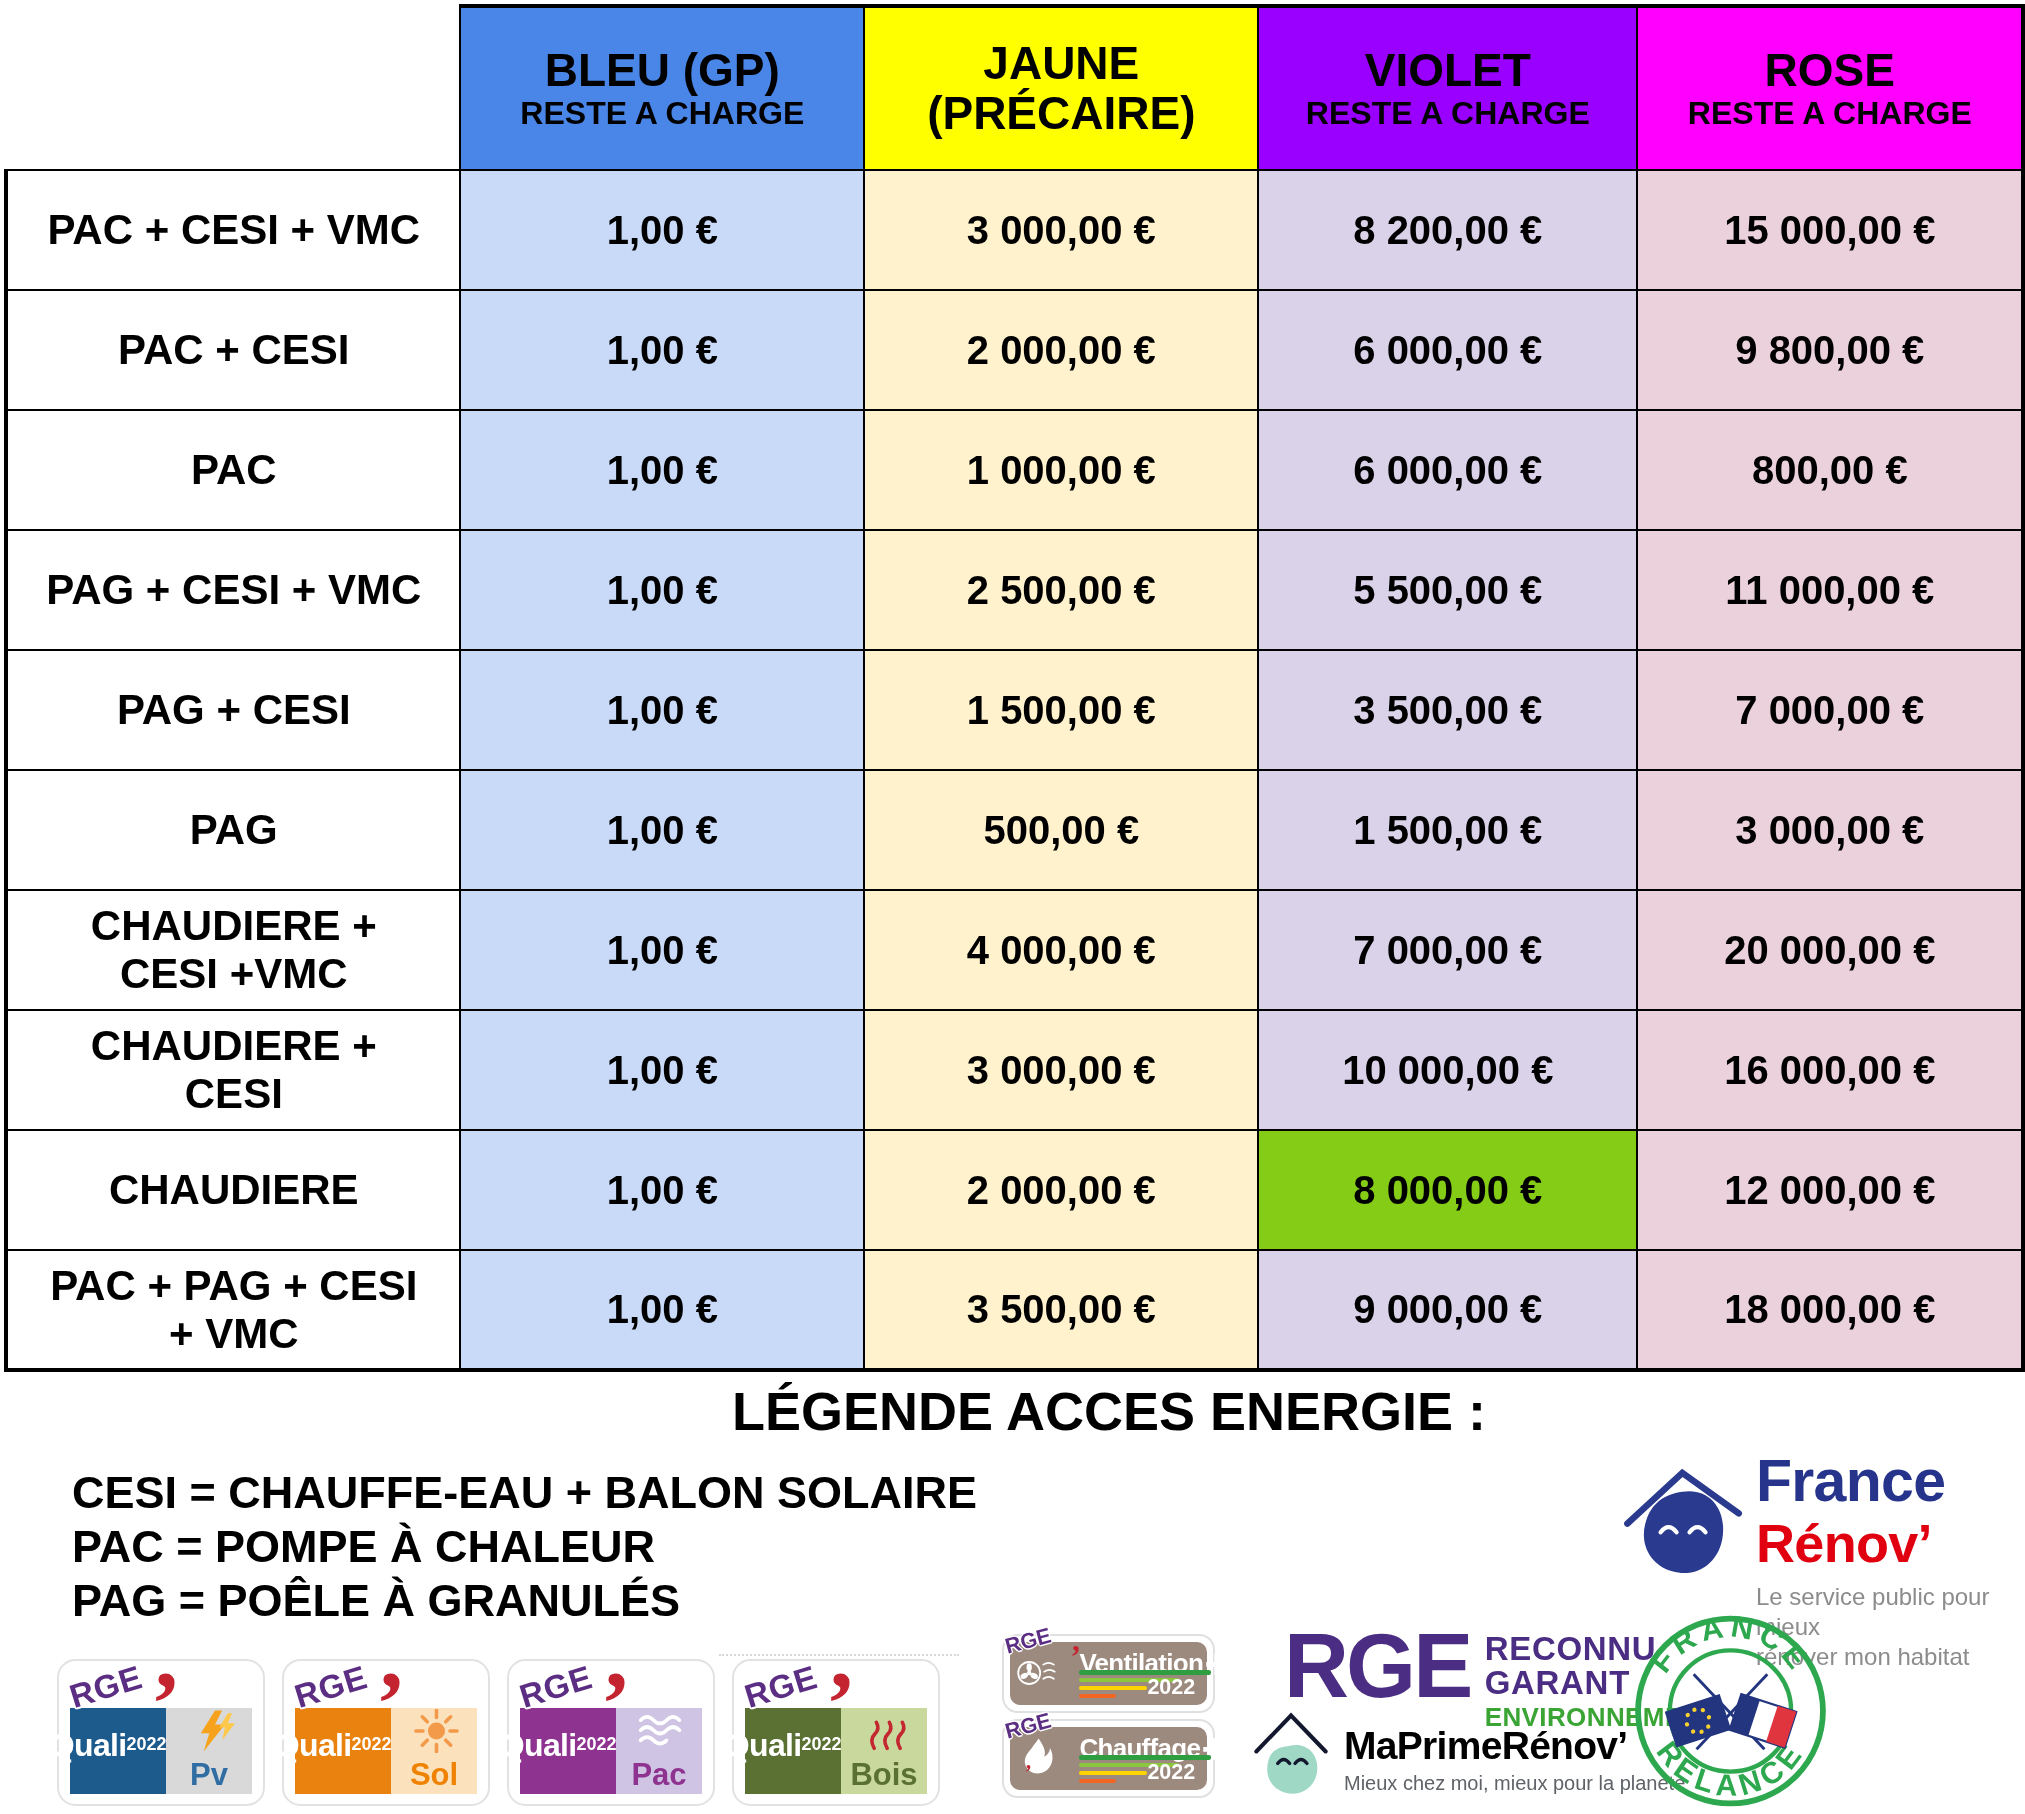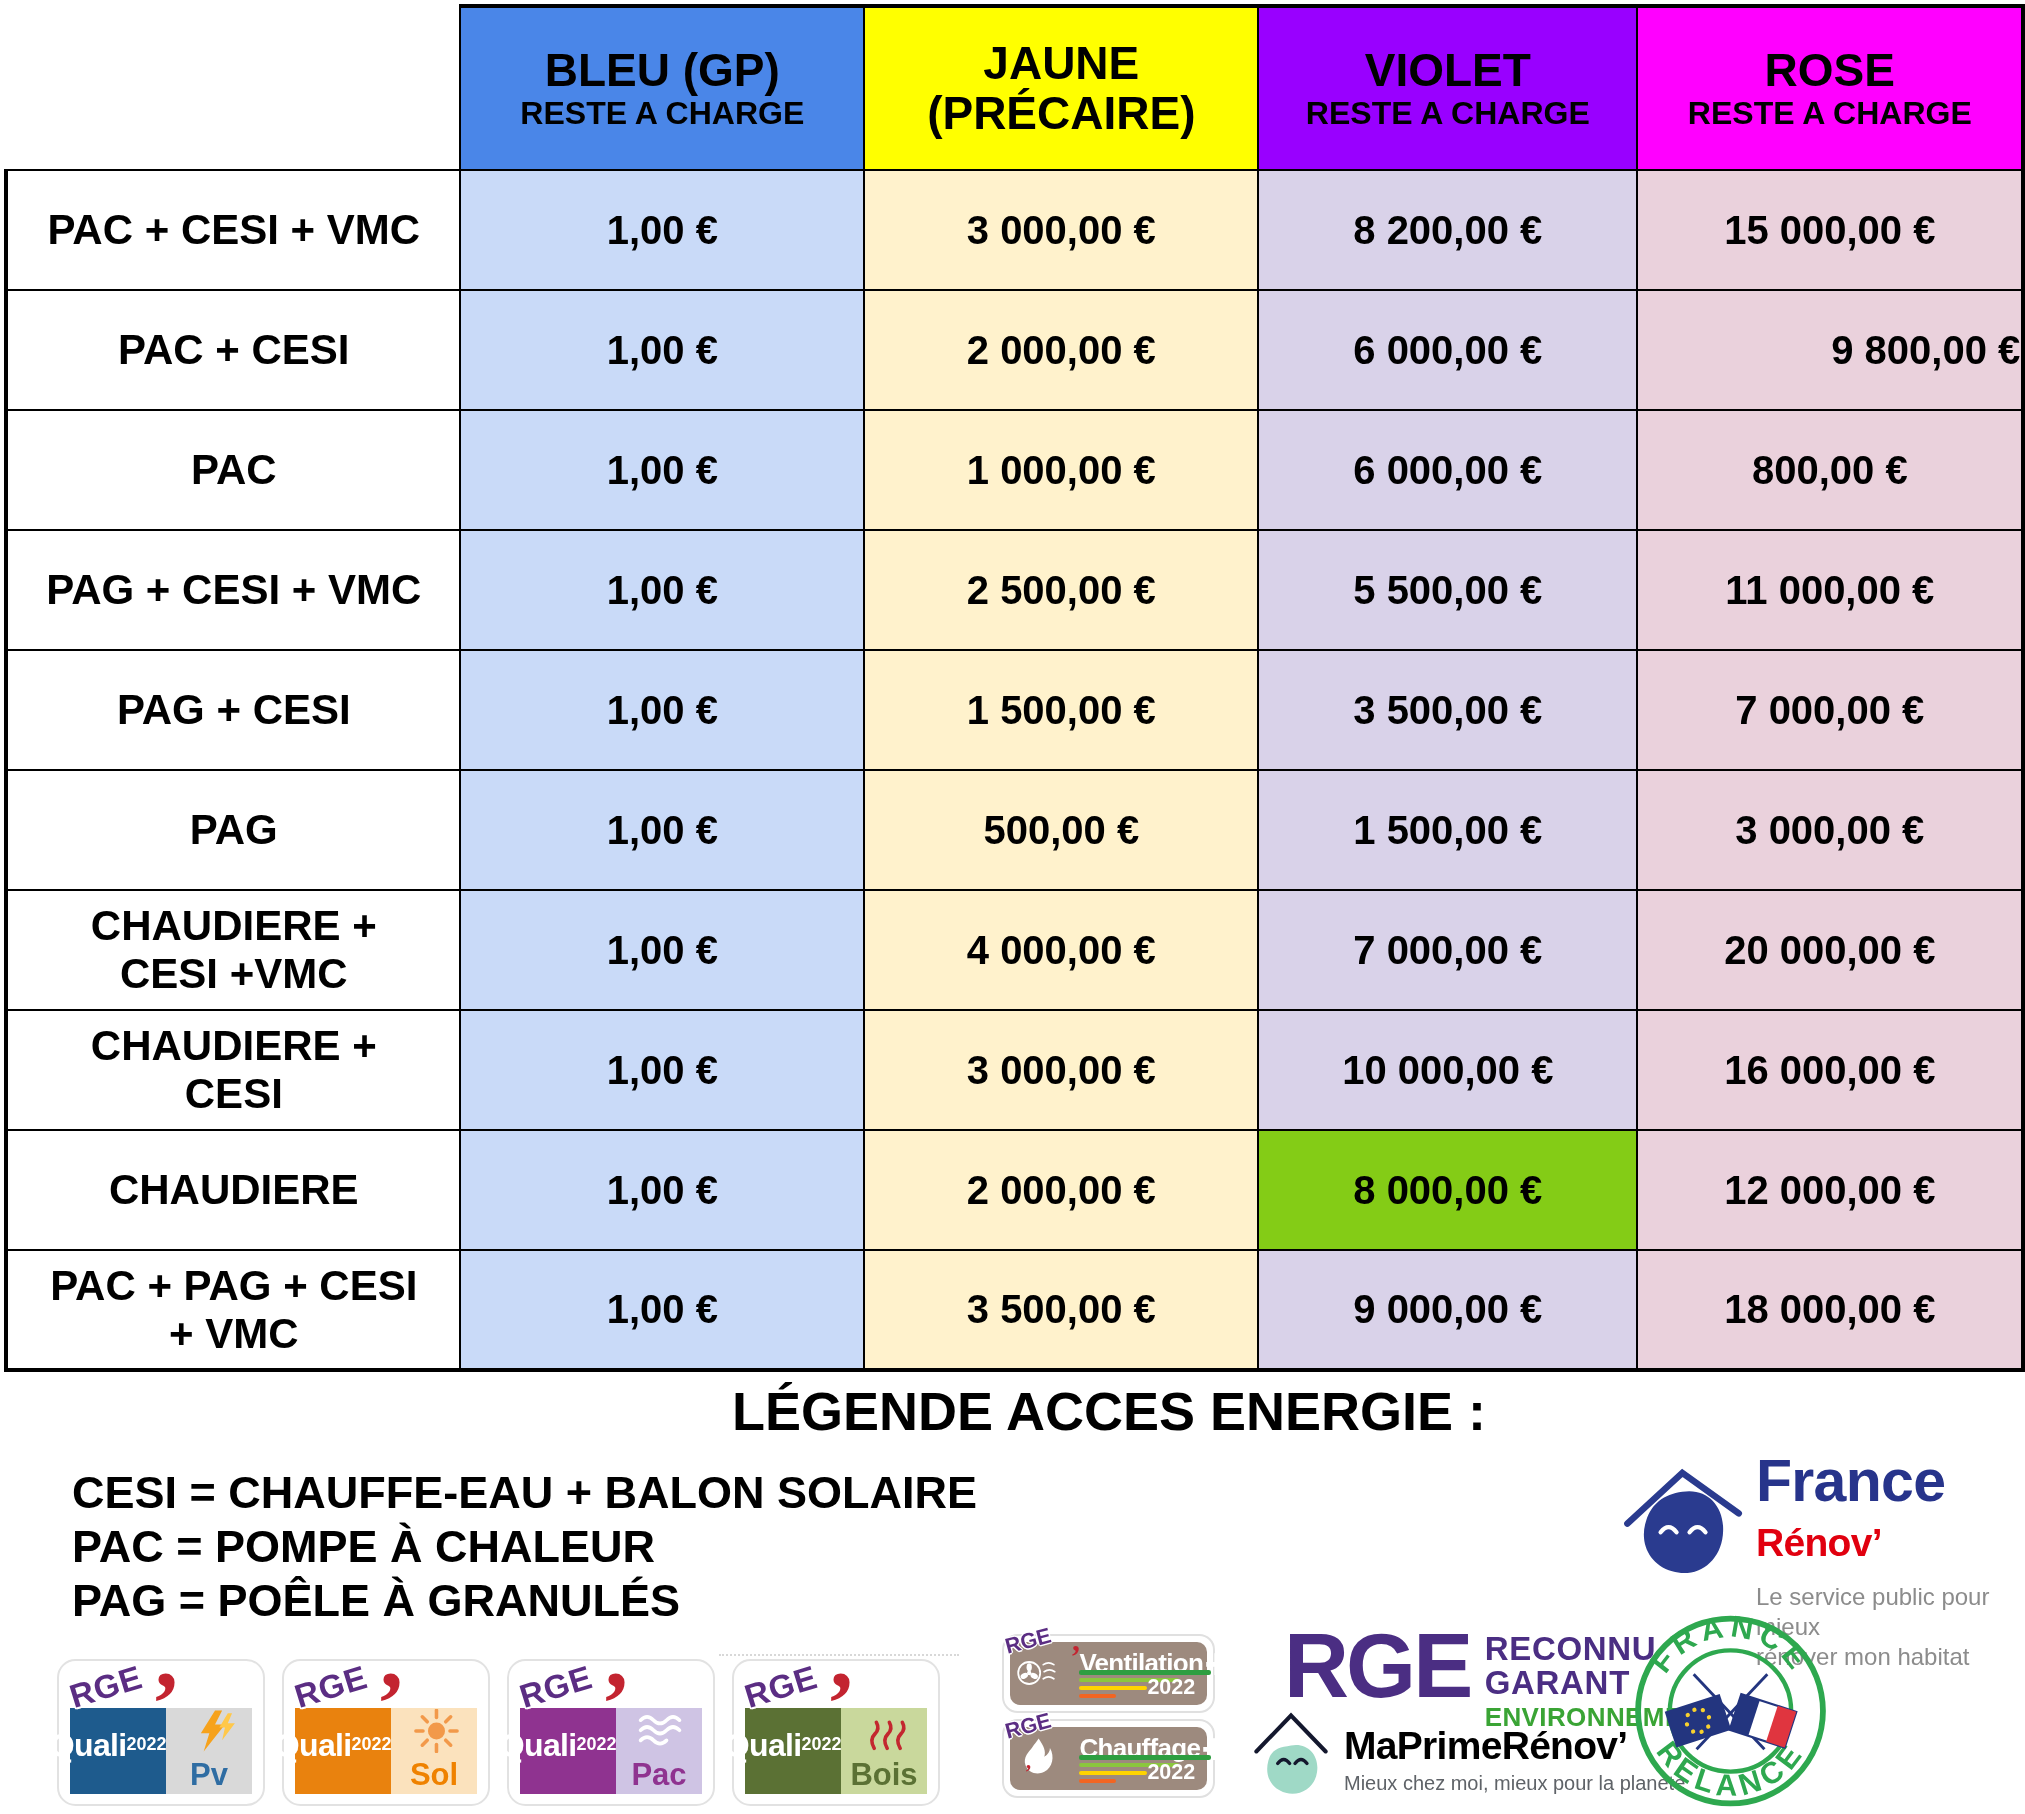--- a/index.html
+++ b/index.html
@@ -28,21 +28,21 @@
   
   .legend-title{position:absolute;top:1380px;left:1109px;transform:translateX(-50%);
     font-size:54px;font-weight:700;white-space:nowrap;}
   .legend-items{position:absolute;left:72px;top:1466px;}
   .legend-item{font-size:45px;font-weight:700;line-height:54px;white-space:nowrap;}
   
   .france-renov{position:absolute;left:1623px;top:1447px;width:401px;height:200px;}
   .fr-icon{position:absolute;left:0;top:10px;width:123px;height:152px;}
   .fr-text{position:absolute;left:133px;top:2.9px;}
   .fr-line1{font-size:59px;font-weight:700;color:#27348b;line-height:62px;letter-spacing:-0.7px;}
-  .fr-line2{font-size:39px;font-weight:700;color:#e1000f;line-height:62px;letter-spacing:-0.7px;}
+  .fr-line2{font-size:54px;font-weight:700;color:#e1000f;line-height:62px;letter-spacing:-0.7px;}
   .fr-tagline{margin-top:8.6px;font-size:24px;color:#8c8c8c;line-height:30px;}
   
   .quali-row{position:absolute;left:57px;top:1659px;display:flex;gap:17px;}
   .quali-card{width:208px;height:147px;background:#fff;border:2.1px solid #e2e2e2;border-radius:18.6px;position:relative;box-sizing:border-box;}
   .rge-sticker{position:absolute;top:8.6px;left:10px;transform:rotate(-17deg);
     font-size:33px;font-weight:800;color:#5b2d83;letter-spacing:0.7px;line-height:1;
     text-shadow:2.1px 0 0 #fff,-2.1px 0 0 #fff,0 2.1px 0 #fff,0 -2.1px 0 #fff,1.4px 1.4px 0 #fff,-1.4px -1.4px 0 #fff,1.4px -1.4px 0 #fff,-1.4px 1.4px 0 #fff;z-index:3;}
   .q-comma{position:absolute;top:-4.3px;left:50%;transform:translateX(-34%);font-family:"Liberation Serif","DejaVu Serif",serif;
     font-size:92px;font-weight:700;color:#c32430;line-height:1;z-index:2;}
   .q-panels{position:absolute;left:11.4px;right:11.4px;bottom:10px;height:86px;display:flex;}
@@ -128,21 +128,21 @@
         <td style="background: rgb(201, 218, 248);">1,00 €</td>
         <td style="background: rgb(255, 242, 204);">3 000,00 €</td>
         <td style="background: rgb(217, 210, 233);">8 200,00 €</td>
         <td style="background: rgb(234, 209, 220);">15 000,00 €</td>
       </tr>
       <tr>
         <th class="row-label">PAC + CESI</th>
         <td style="background: rgb(201, 218, 248);">1,00 €</td>
         <td style="background: rgb(255, 242, 204);">2 000,00 €</td>
         <td style="background: rgb(217, 210, 233);">6 000,00 €</td>
-        <td style="background: rgb(234, 209, 220); text-align: right;">9 800,00 €</td>
+        <td style="background: rgb(234, 209, 220);">9 800,00 €</td>
       </tr>
       <tr>
         <th class="row-label">PAC</th>
         <td style="background: rgb(201, 218, 248);">1,00 €</td>
         <td style="background: rgb(255, 242, 204);">1 000,00 €</td>
         <td style="background: rgb(217, 210, 233);">6 000,00 €</td>
         <td style="background: rgb(234, 209, 220);">800,00 €</td>
       </tr>
       <tr>
         <th class="row-label">PAG + CESI + VMC</th>

